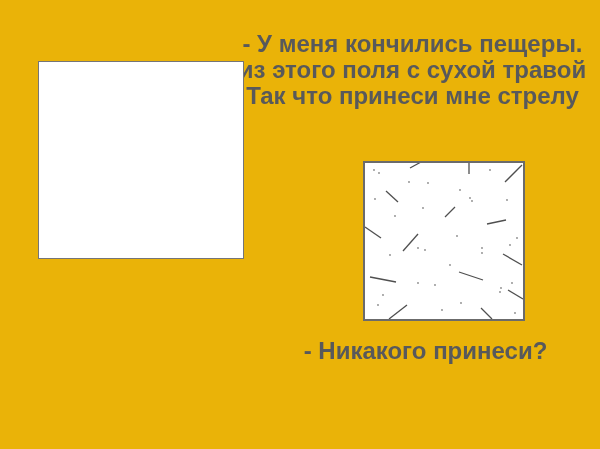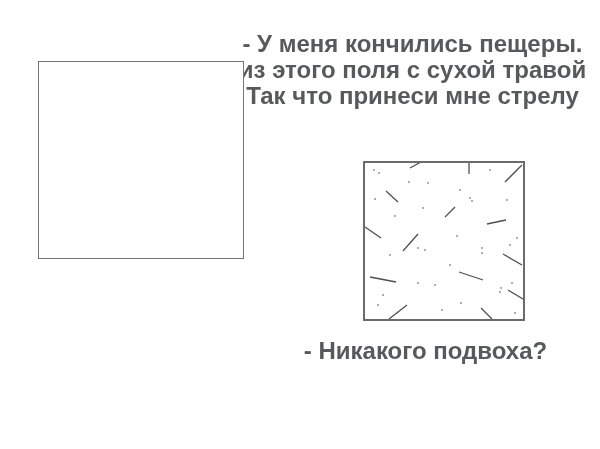--- a/index.html
+++ b/index.html
@@ -47,21 +47,21 @@
     left: 363px;
     top: 161px;
     width: 162px;
     height: 160px;
   }
   .grass-square svg { display: block; }
 </style>
 </head>
 <body>
 
-<div class="canvas" style="background: #ffffff;">
+<div class="canvas" style="background: #eab308;">
 
   <div class="caption caption-top" style="color: rgb(88, 89, 91);">
     <div>- У меня кончились пещеры.</div>
     <div>из этого поля с сухой травой</div>
     <div>Так что принеси мне стрелу</div>
   </div>
 
   <div class="empty-square" style="border-color: rgb(117, 117, 119);"></div>
 
   <div class="grass-square">
@@ -111,15 +111,15 @@
           <circle cx="15" cy="144" r="0.9" fill="#8a8a8a"></circle>
           <circle cx="98" cy="142" r="0.9" fill="#8a8a8a"></circle>
           <circle cx="137" cy="131" r="0.9" fill="#8a8a8a"></circle>
           <circle cx="79" cy="149" r="0.9" fill="#8a8a8a"></circle>
           <circle cx="152" cy="152" r="0.9" fill="#8a8a8a"></circle>
         </g>
       <rect x="1" y="1" width="160" height="158" fill="none" stroke="#6b6b6b" stroke-width="2"></rect>
     </svg>
   </div>
 
-  <div class="caption caption-bottom" style="color: rgb(88, 89, 91);">- Никакого подвоха?</div>
+  <div class="caption caption-bottom" style="color: rgb(88, 89, 91);">- Никакого принеси?</div>
 
 </div>
 
 </body></html>

